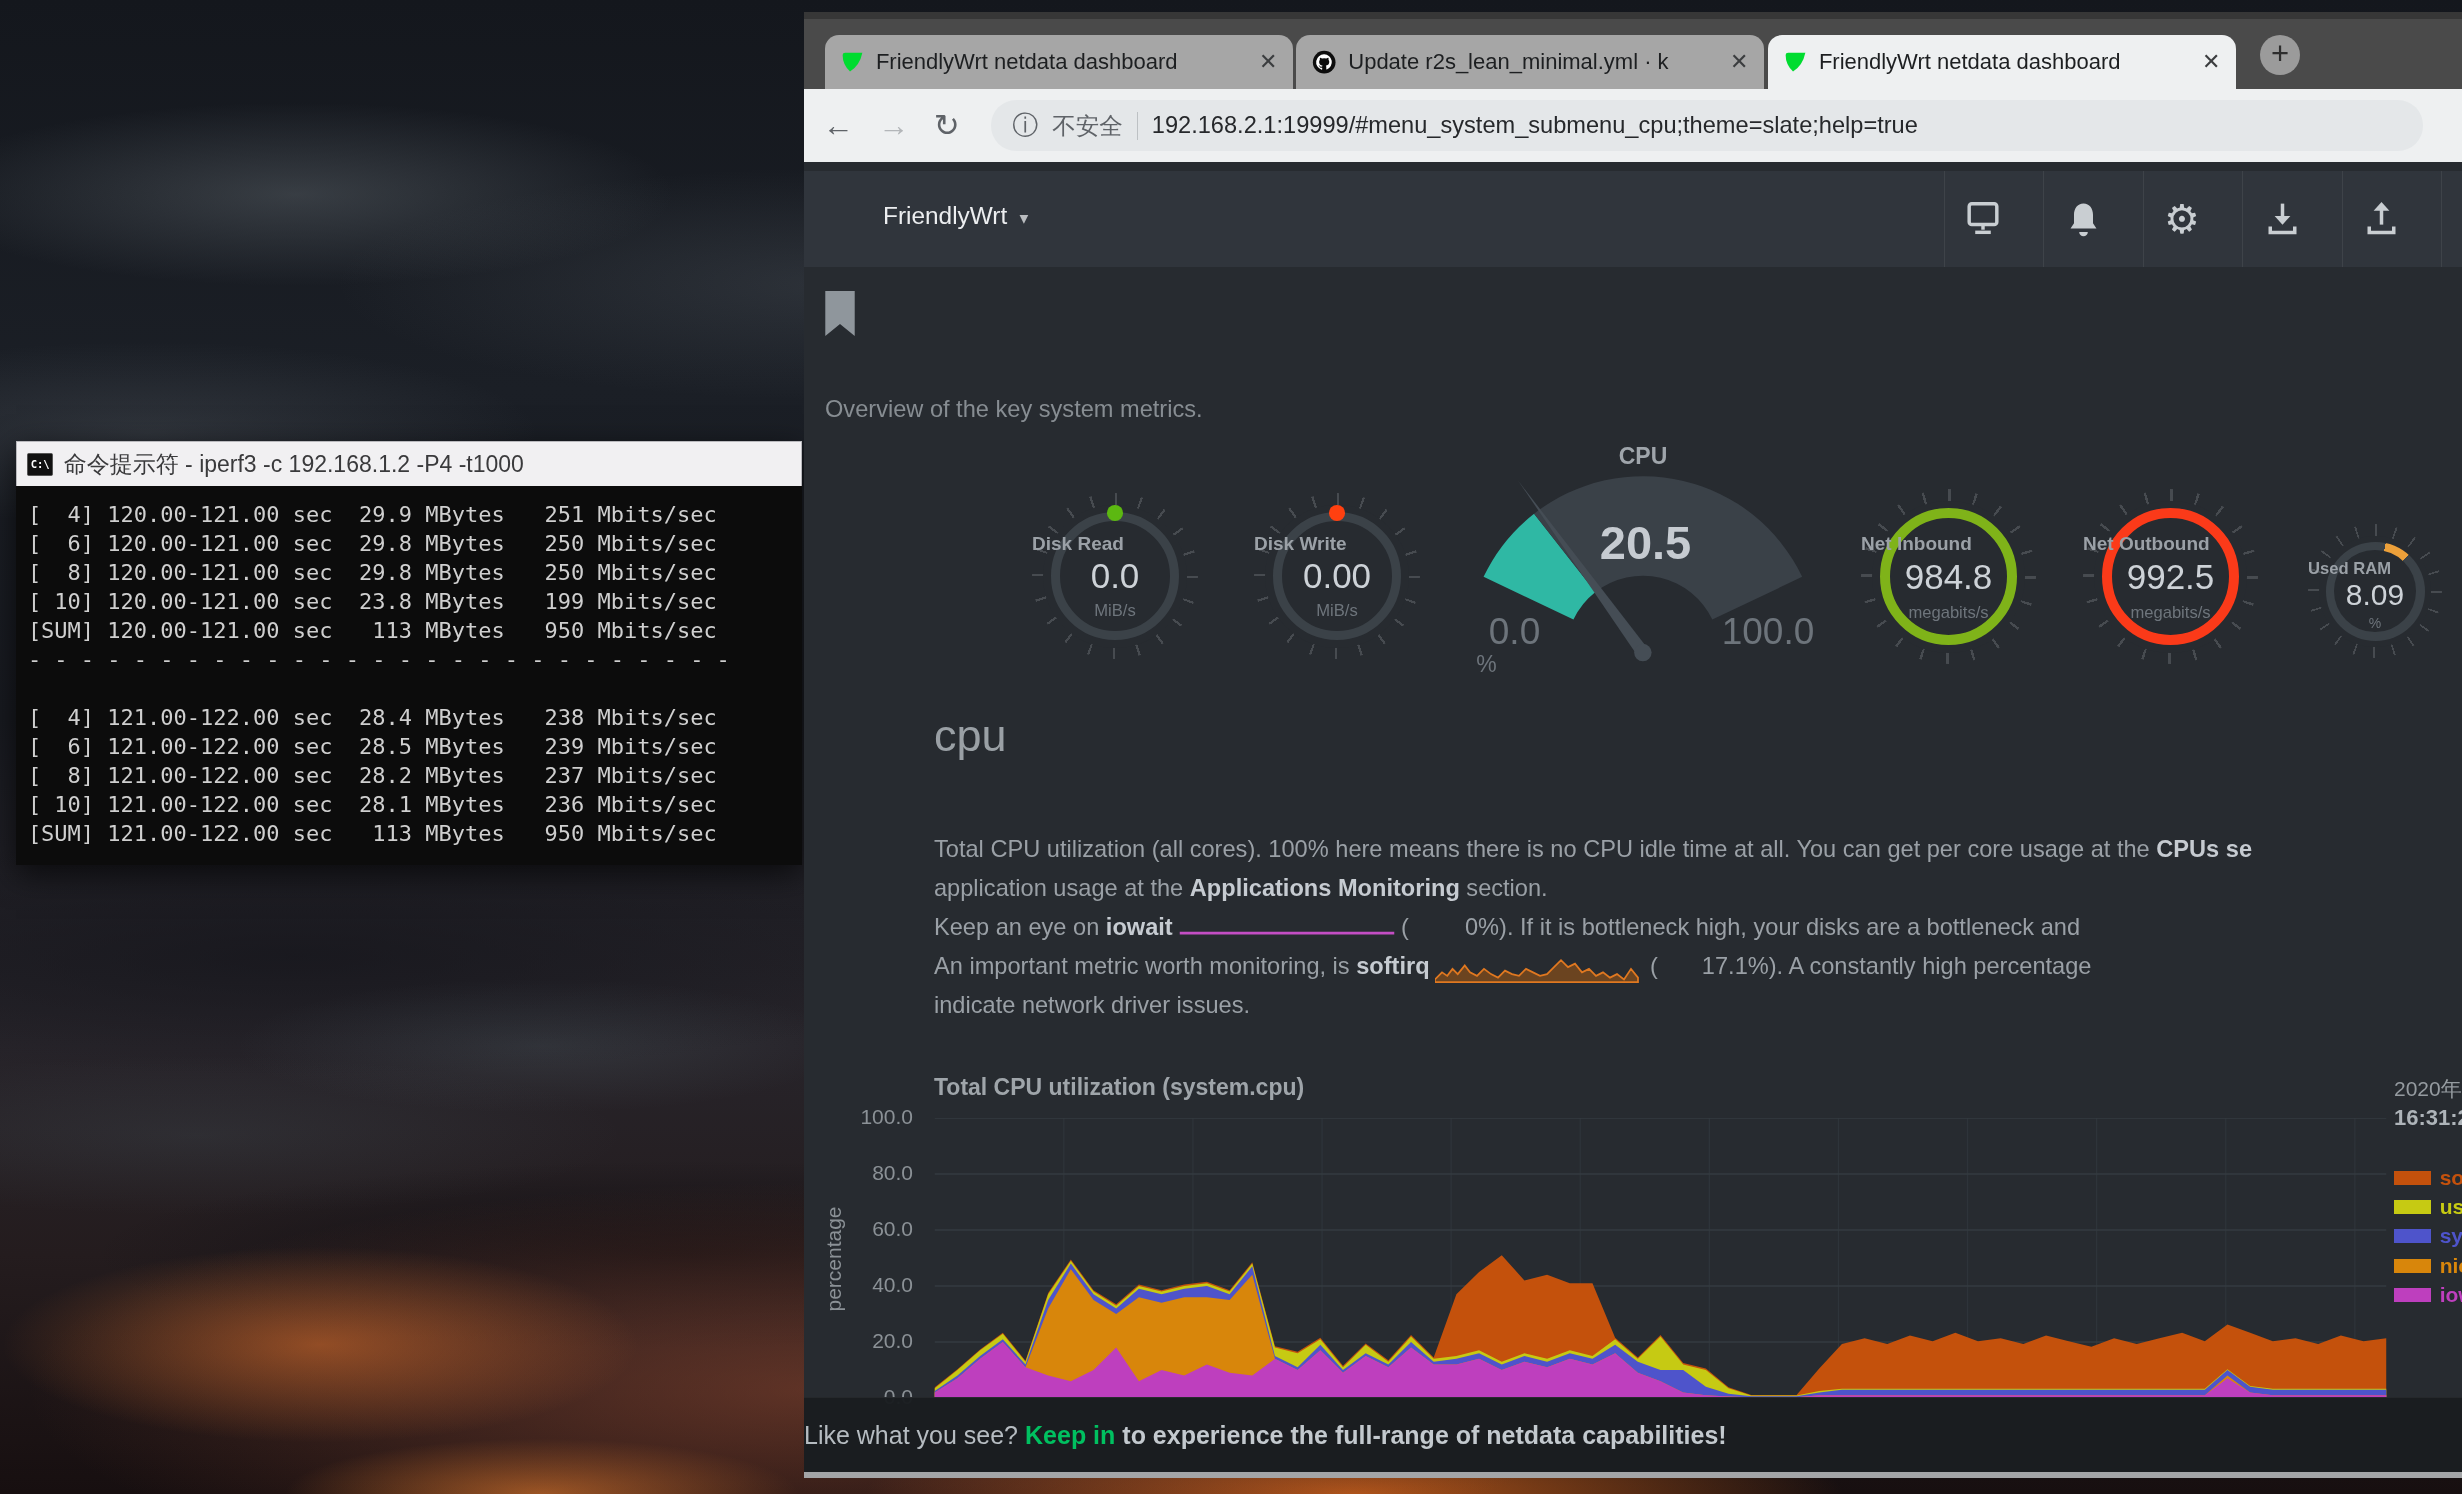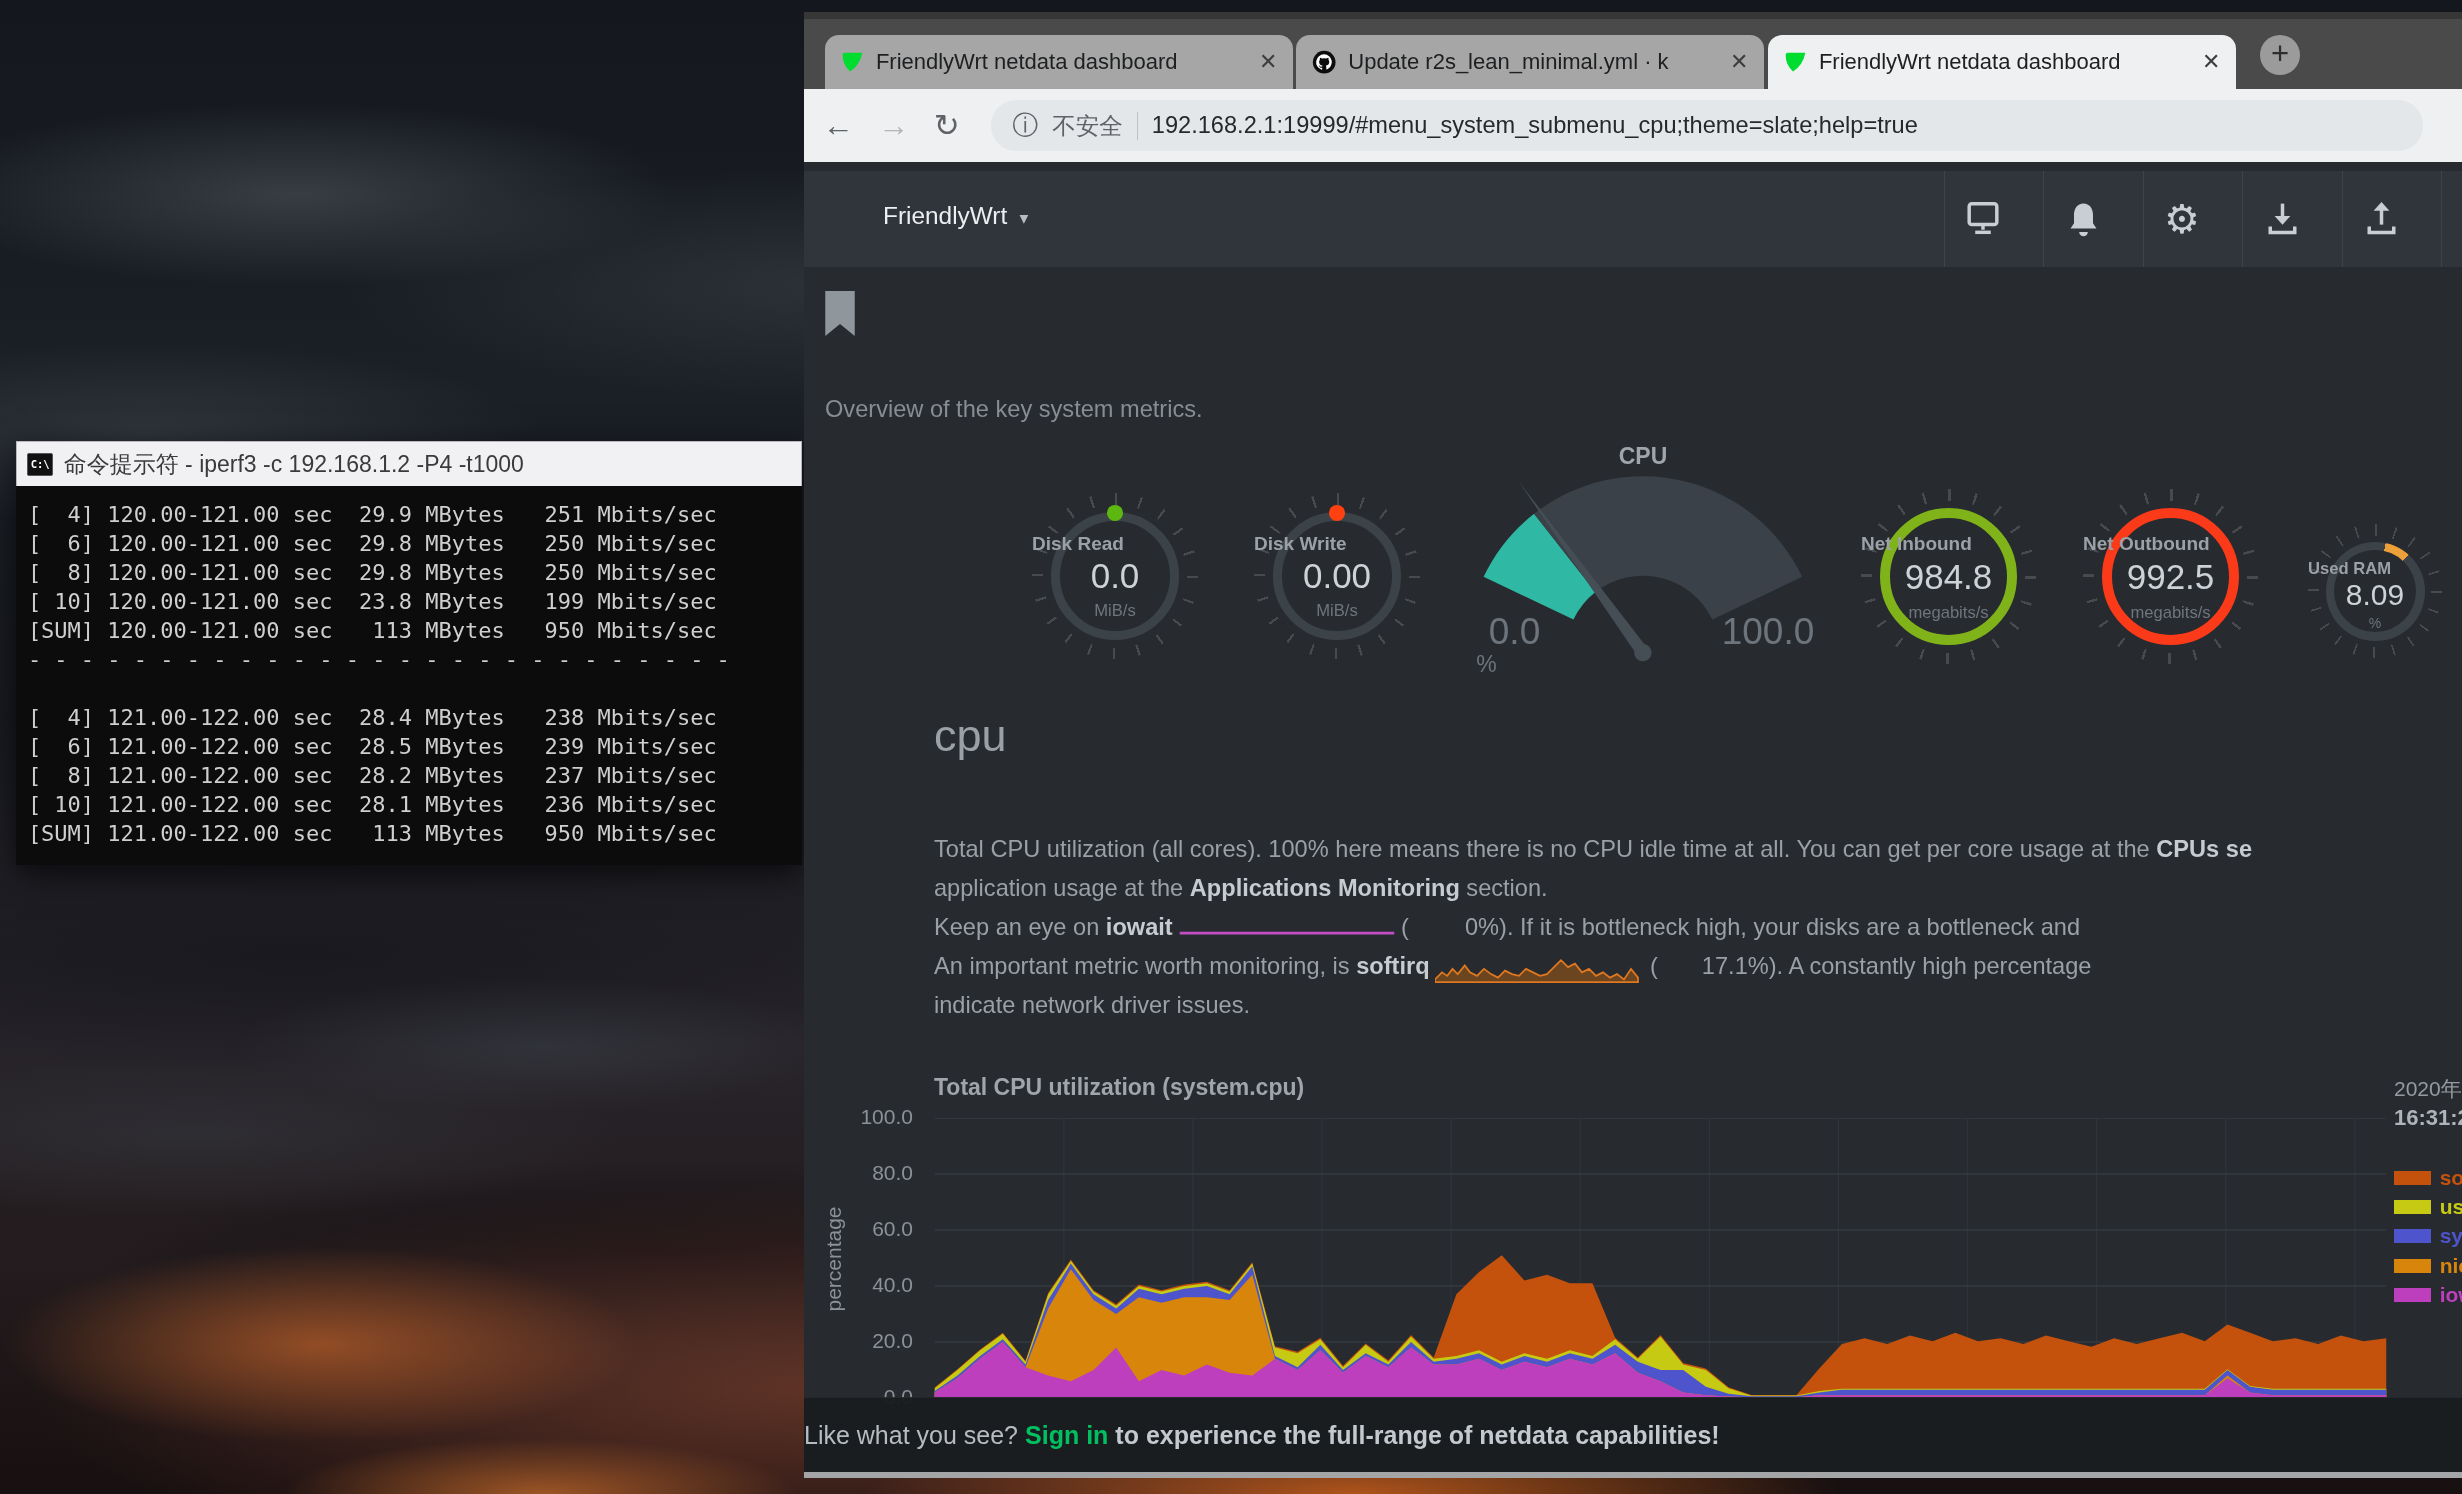--- a/index.html
+++ b/index.html
@@ -244,20 +244,21 @@
       </div>
 
       <div class="cpu-gauge">
         <div class="cpu-g-title">CPU</div>
         <svg width="393" height="262" viewBox="0 0 450 300">
           <path d="M 39.6 161.3 A 202 202 0 0 1 97.4 89 L 167.7 178.7 A 88 88 0 0 0 142.5 210.2 Z" fill="#2fb8a4"></path>
           <path d="M 97.4 89 A 202 202 0 0 1 404.4 161.3 L 301.5 210.2 A 88 88 0 0 0 167.7 178.7 Z" fill="#3a4148"></path>
           <polygon points="228,244 216,252 79,51" fill="#454d55"></polygon>
           <circle cx="222" cy="248" r="10" fill="#454d55"></circle>
         </svg>
+        <div class="cpu-g-value">20.5</div>
         <div class="cpu-g-min">0.0</div>
         <div class="cpu-g-max">100.0</div>
         <div class="cpu-g-unit">%</div>
       </div>
 
       <div class="gauge sz200" style="left:1057px; top:327px; width:175px; height:175px">
         <div class="g-ticks"></div>
         <div class="g-cover"></div>
         <div class="g-ring colored" style="border-color:#7fb319"></div>
         <div class="g-label">Net Inbound</div>
@@ -338,21 +339,21 @@
       <div id="legend">
           <div class="legend-item" style="top: 1004px;"><span class="legend-swatch" style="background:#c4510c"></span><span class="legend-label" style="color:#c4510c">soft</span></div>
           <div class="legend-item" style="top: 1033px;"><span class="legend-swatch" style="background:#c6ca13"></span><span class="legend-label" style="color:#c6ca13">use</span></div>
           <div class="legend-item" style="top: 1062px;"><span class="legend-swatch" style="background:#4e54cb"></span><span class="legend-label" style="color:#4e54cb">sys</span></div>
           <div class="legend-item" style="top: 1092px;"><span class="legend-swatch" style="background:#d8860b"></span><span class="legend-label" style="color:#d8860b">nice</span></div>
           <div class="legend-item" style="top: 1121px;"><span class="legend-swatch" style="background:#be3fbe"></span><span class="legend-label" style="color:#be3fbe">iow</span></div>
         </div>
 
       <div class="banner">
         <span>Like what you see? </span>
-        <span class="signin">Sign in</span>
+        <span class="signin">Keep in</span>
         <b> to experience the full-range of netdata capabilities!</b>
       </div>
 
     </div>
     <div class="bottom-strip"></div>
   </div>
 </div>
 
 
 </body></html>

